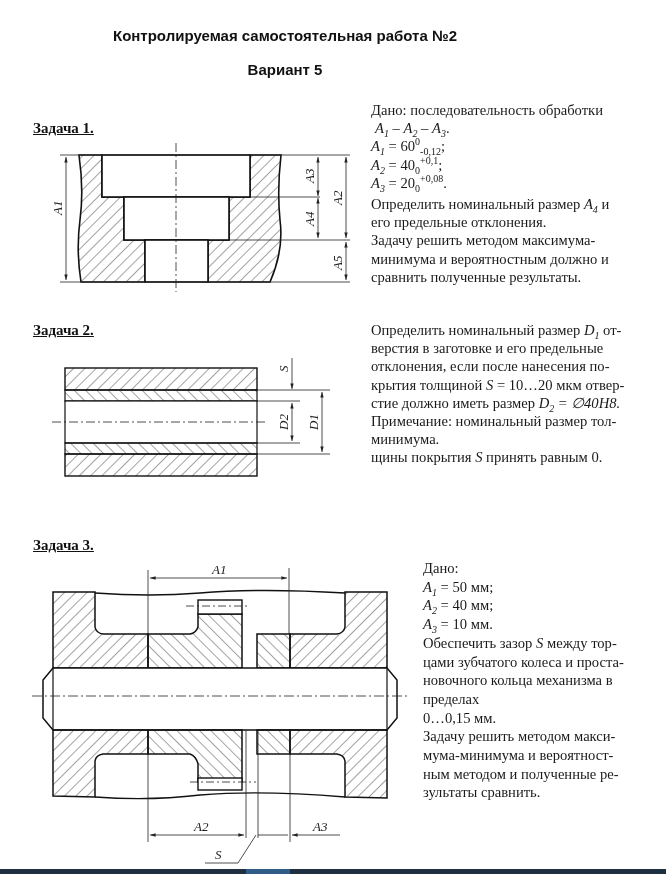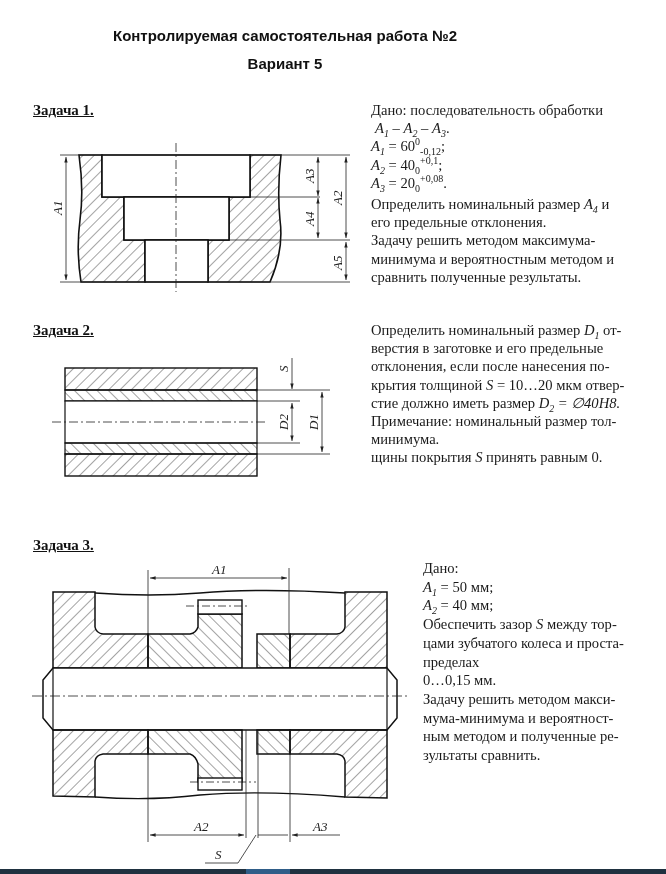--- a/index.html
+++ b/index.html
@@ -5,21 +5,21 @@
   html, body { margin: 0; padding: 0; }
   body {
     width: 666px; height: 874px; background: #ffffff; position: relative; overflow: hidden;
     font-family: "Liberation Serif", serif; color: #1a1a1a;
   }
   .title {
     position: absolute; left: 0; width: 570px; text-align: center;
     font-family: "Liberation Sans", sans-serif; font-weight: bold; font-size: 15px; color: #111;
   }
   #t1 { top: 27px; }
-  #t2 { top: 55px; }
+  #t2 { top: 61px; }
   .task-heading {
     position: absolute; font-family: "Liberation Serif", serif; font-weight: bold; font-size: 15px;
     text-decoration: underline; color: #111;
   }
   .text {
     position: absolute; font-size: 14.6px; line-height: 18.2px; color: #1a1a1a; white-space: nowrap;
   }
   .text .ln { display: block; }
   i { font-style: italic; }
   sup, sub { font-size: 10px; line-height: 0; }
@@ -29,32 +29,32 @@
     position: absolute; left: 0; top: 869px; width: 666px; height: 5px; background: #1f3140;
   }
   .bottom-bar .seg { position: absolute; left: 246px; top: 0; width: 44px; height: 5px; background: #2f5d88; }
 </style>
 </head>
 <body>
 
 <div id="t1" class="title">Контролируемая самостоятельная работа №2</div>
 <div id="t2" class="title">Вариант 5</div>
 
-<div class="task-heading" style="left:33px; top:102px;">Задача 1.</div>
+<div class="task-heading" style="left:33px; top:120px;">Задача 1.</div>
 
 <div class="text" style="left:371px; top:101px;">
   <span class="ln">Дано: последовательность обработки</span>
   <span class="ln" style="padding-left:4px;"><i>A</i><sub><i>1</i></sub><span> – </span><i>A</i><sub><i>2</i></sub><span> – </span><i>A</i><sub><i>3</i></sub><span>.</span></span>
   <span class="ln"><i>A</i><sub><i>1</i></sub><span> = 60</span><sup>0</sup><sub>-0,12</sub><span>;</span></span>
   <span class="ln"><i>A</i><sub><i>2</i></sub><span> = 40</span><sub>0</sub><sup>+0,1</sup><span>;</span></span>
   <span class="ln"><i>A</i><sub><i>3</i></sub><span> = 20</span><sub>0</sub><sup>+0,08</sup><span>.</span></span>
   <span class="ln" style="margin-top:3px;"><span>Определить номинальный размер </span><i>A</i><sub><i>4</i></sub><span> и</span></span>
   <span class="ln">его предельные отклонения.</span>
   <span class="ln">Задачу решить методом максимума-</span>
-  <span class="ln">минимума и вероятностным методом и</span>
+  <span class="ln">минимума и вероятностным должно и</span>
   <span class="ln">сравнить полученные результаты.</span>
 </div>
 
 <div class="task-heading" style="left:33px; top:322px;">Задача 2.</div>
 
 <div class="text" style="left:371px; top:321px;">
   <span class="ln"><span>Определить номинальный размер </span><i>D</i><sub><i>1</i></sub><span>  от-</span></span>
   <span class="ln">верстия в заготовке и его предельные</span>
   <span class="ln">отклонения, если после нанесения по-</span>
   <span class="ln"><span>крытия толщиной </span><i>S</i><span> = 10…20 мкм отвер-</span></span>
@@ -63,22 +63,24 @@
   <span class="ln">минимума.</span>
   <span class="ln"><span>щины покрытия </span><i>S</i><span> принять равным 0.</span></span>
 </div>
 
 <div class="task-heading" style="left:33px; top:537px;">Задача 3.</div>
 
 <div class="text" style="left:423px; top:559px; line-height:18.7px;">
   <span class="ln">Дано:</span>
   <span class="ln"><i>A</i><sub><i>1</i></sub><span> = 50 мм;</span></span>
   <span class="ln"><i>A</i><sub><i>2</i></sub><span> = 40 мм;</span></span>
+  <span class="ln"><i>A</i><sub><i>3</i></sub><span> = 10 мм.</span></span>
   <span class="ln"><span>Обеспечить зазор </span><i>S</i><span> между тор-</span></span>
   <span class="ln">цами  зубчатого колеса и проста-</span>
+  <span class="ln">новочного кольца механизма в</span>
   <span class="ln">пределах</span>
   <span class="ln">0…0,15 мм.</span>
   <span class="ln">Задачу решить методом макси-</span>
   <span class="ln">мума-минимума и вероятност-</span>
   <span class="ln">ным методом и полученные ре-</span>
   <span class="ln">зультаты сравнить.</span>
 </div>
 
 <svg width="666" height="874" viewBox="0 0 666 874">
   <defs>

